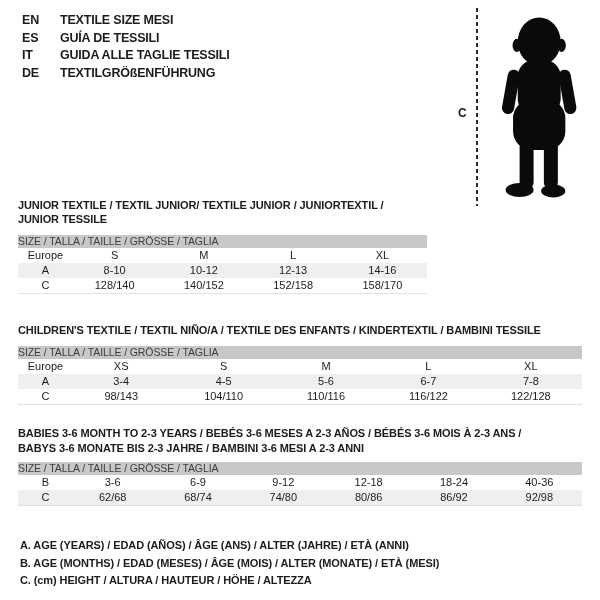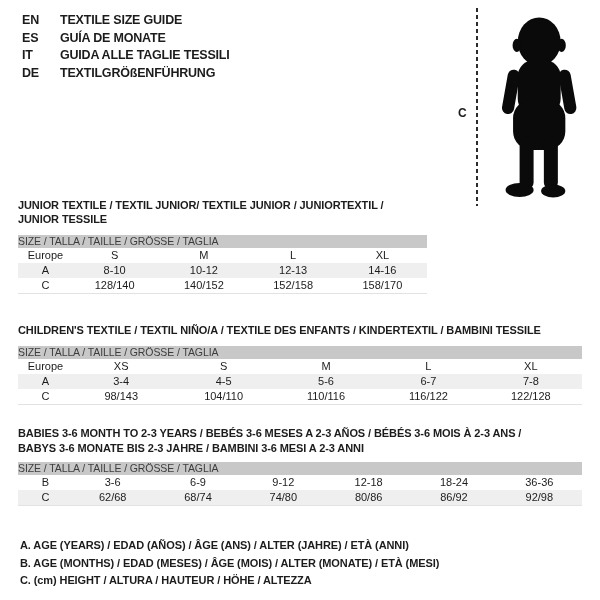--- a/index.html
+++ b/index.html
@@ -44,25 +44,25 @@
   .legend-line{font-weight:bold;font-size:11px;line-height:17.5px;letter-spacing:-0.1px;}
 </style>
 </head>
 <body>
 
 <div class="page">
 
   <div class="lang-list">
     <div class="lang-row">
       <span class="lang-code">EN</span>
-      <span class="lang-title">TEXTILE SIZE GUIDE</span>
+      <span class="lang-title">TEXTILE SIZE MESI</span>
     </div>
     <div class="lang-row">
       <span class="lang-code">ES</span>
-      <span class="lang-title">GUÍA DE MONATE</span>
+      <span class="lang-title">GUÍA DE TESSILI</span>
     </div>
     <div class="lang-row">
       <span class="lang-code">IT</span>
       <span class="lang-title">GUIDA ALLE TAGLIE TESSILI</span>
     </div>
     <div class="lang-row">
       <span class="lang-code">DE</span>
       <span class="lang-title">TEXTILGRÖßENFÜHRUNG</span>
     </div>
   </div>
@@ -157,21 +157,21 @@
       </div>
     <div class="size-bar">SIZE / TALLA / TAILLE / GRÖSSE / TAGLIA</div>
     <div class="tbl-rows">
         <div class="trow">
           <div class="tcell label">B</div>
           <div class="tcell">3-6</div>
           <div class="tcell">6-9</div>
           <div class="tcell">9-12</div>
           <div class="tcell">12-18</div>
           <div class="tcell">18-24</div>
-          <div class="tcell">36-36</div>
+          <div class="tcell">40-36</div>
         </div>
         <div class="trow alt">
           <div class="tcell label">C</div>
           <div class="tcell">62/68</div>
           <div class="tcell">68/74</div>
           <div class="tcell">74/80</div>
           <div class="tcell">80/86</div>
           <div class="tcell">86/92</div>
           <div class="tcell">92/98</div>
         </div>

